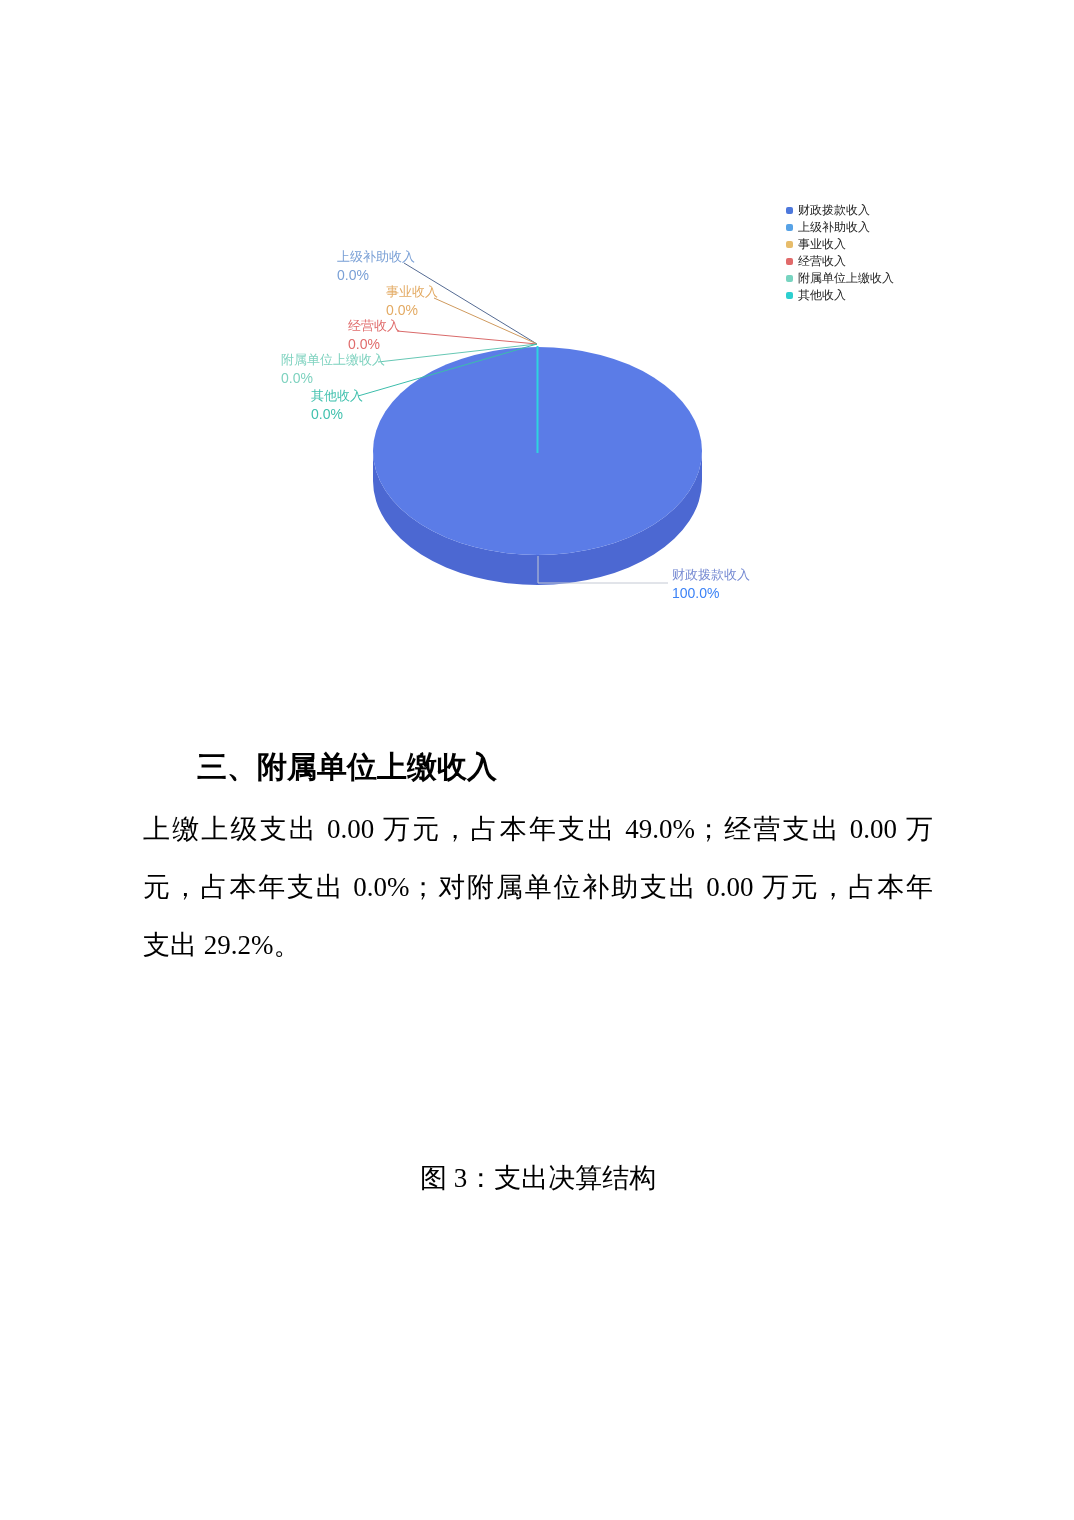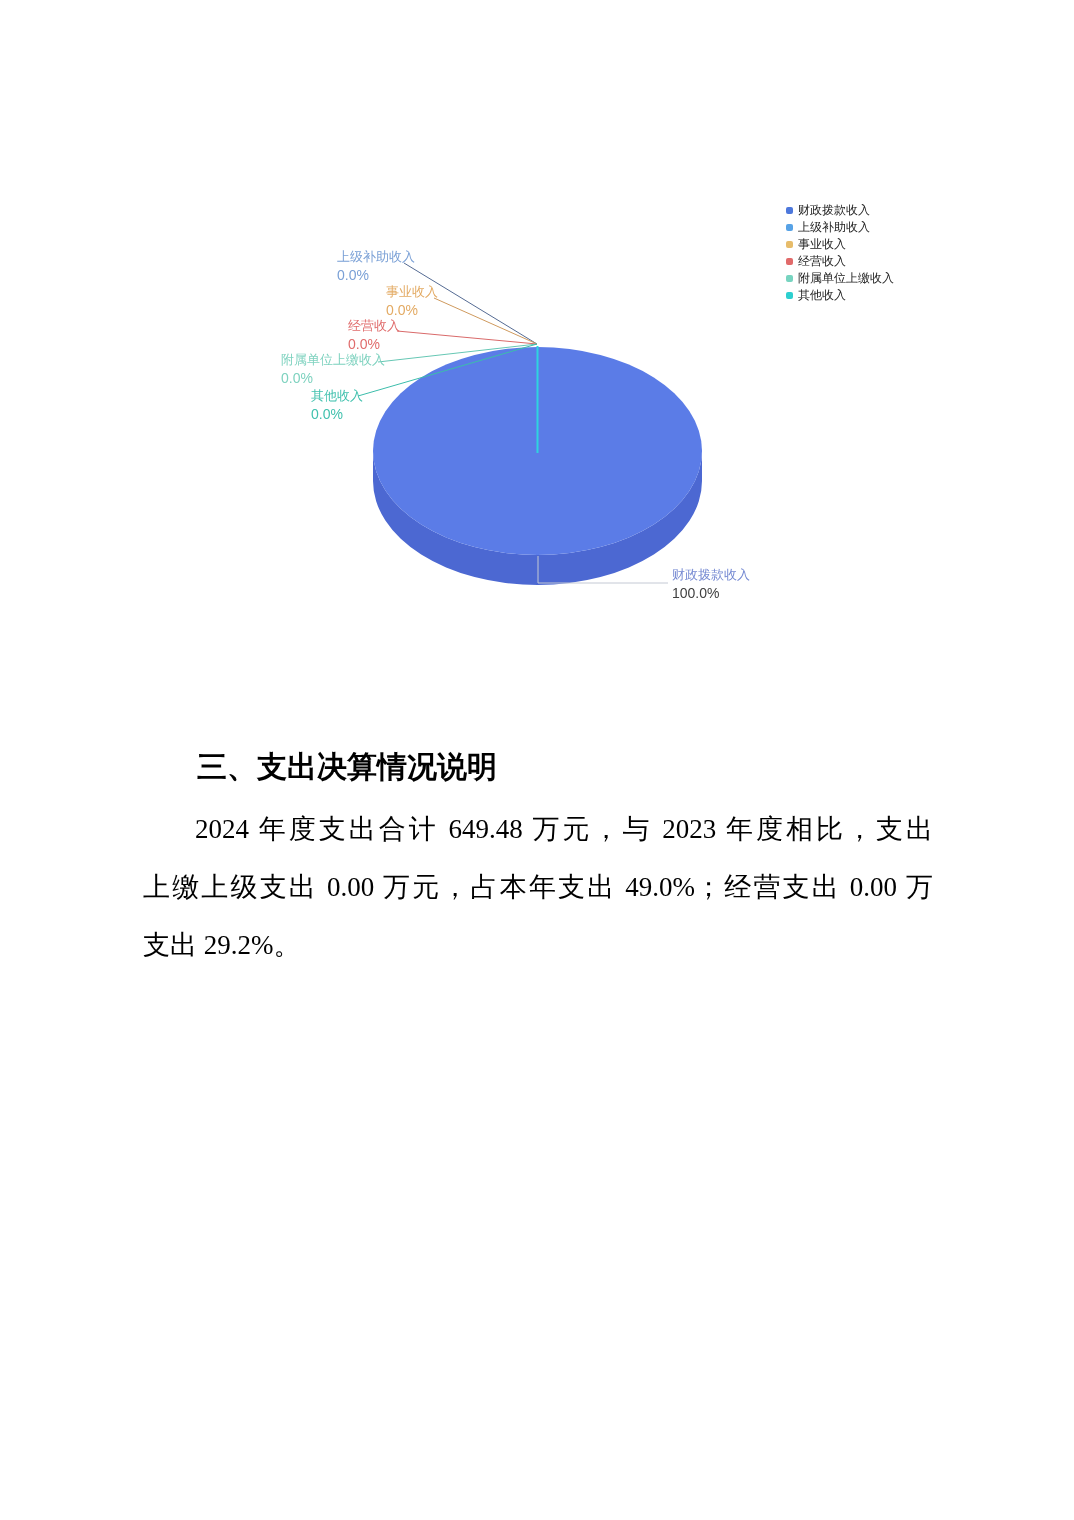--- a/index.html
+++ b/index.html
@@ -67,21 +67,21 @@
   <div class="plabel" style="left:281px;top:350px">
     <div class="pl-name" style="color: rgb(126, 210, 191);">附属单位上缴收入</div>
     <div class="pl-pct" style="color: rgb(126, 210, 191);">0.0%</div>
   </div>
   <div class="plabel" style="left:311px;top:386px">
     <div class="pl-name" style="color: rgb(65, 193, 174);">其他收入</div>
     <div class="pl-pct" style="color: rgb(65, 193, 174);">0.0%</div>
   </div>
   <div class="plabel" style="left:672px;top:565px">
     <div class="pl-name" style="color: rgb(117, 137, 210);">财政拨款收入</div>
-    <div class="pl-pct" style="color: #404040;">100.0%</div>
+    <div class="pl-pct" style="color: #3b82f6;">100.0%</div>
   </div>
 
   <div class="legend">
     <div class="lrow">
       <span class="sw" style="background-color: rgb(77, 120, 220);"></span>
       <span class="lt">财政拨款收入</span>
     </div>
     <div class="lrow">
       <span class="sw" style="background-color: rgb(87, 162, 230);"></span>
       <span class="lt">上级补助收入</span>
@@ -97,22 +97,23 @@
     <div class="lrow">
       <span class="sw" style="background-color: rgb(119, 212, 192);"></span>
       <span class="lt">附属单位上缴收入</span>
     </div>
     <div class="lrow">
       <span class="sw" style="background-color: rgb(45, 207, 207);"></span>
       <span class="lt">其他收入</span>
     </div>
   </div>
 
-  <h2 class="heading">三、支出决算情况说明</h2>
+  <h2 class="heading">三、附属单位上缴收入</h2>
 
   <div class="para">
-    <div class="line jl indent">2024 年度支出合计 649.48 万元，与 2023 年度相比，支出</div>
     <div class="line jl">上缴上级支出 0.00 万元，占本年支出 49.0%；经营支出 0.00 万</div>
+    <div class="line jl">元，占本年支出 0.0%；对附属单位补助支出 0.00 万元，占本年</div>
     <div class="line">支出 29.2%。</div>
   </div>
 
+  <div class="caption">图 3：支出决算结构</div>
 
 </div>
 
 </body></html>

